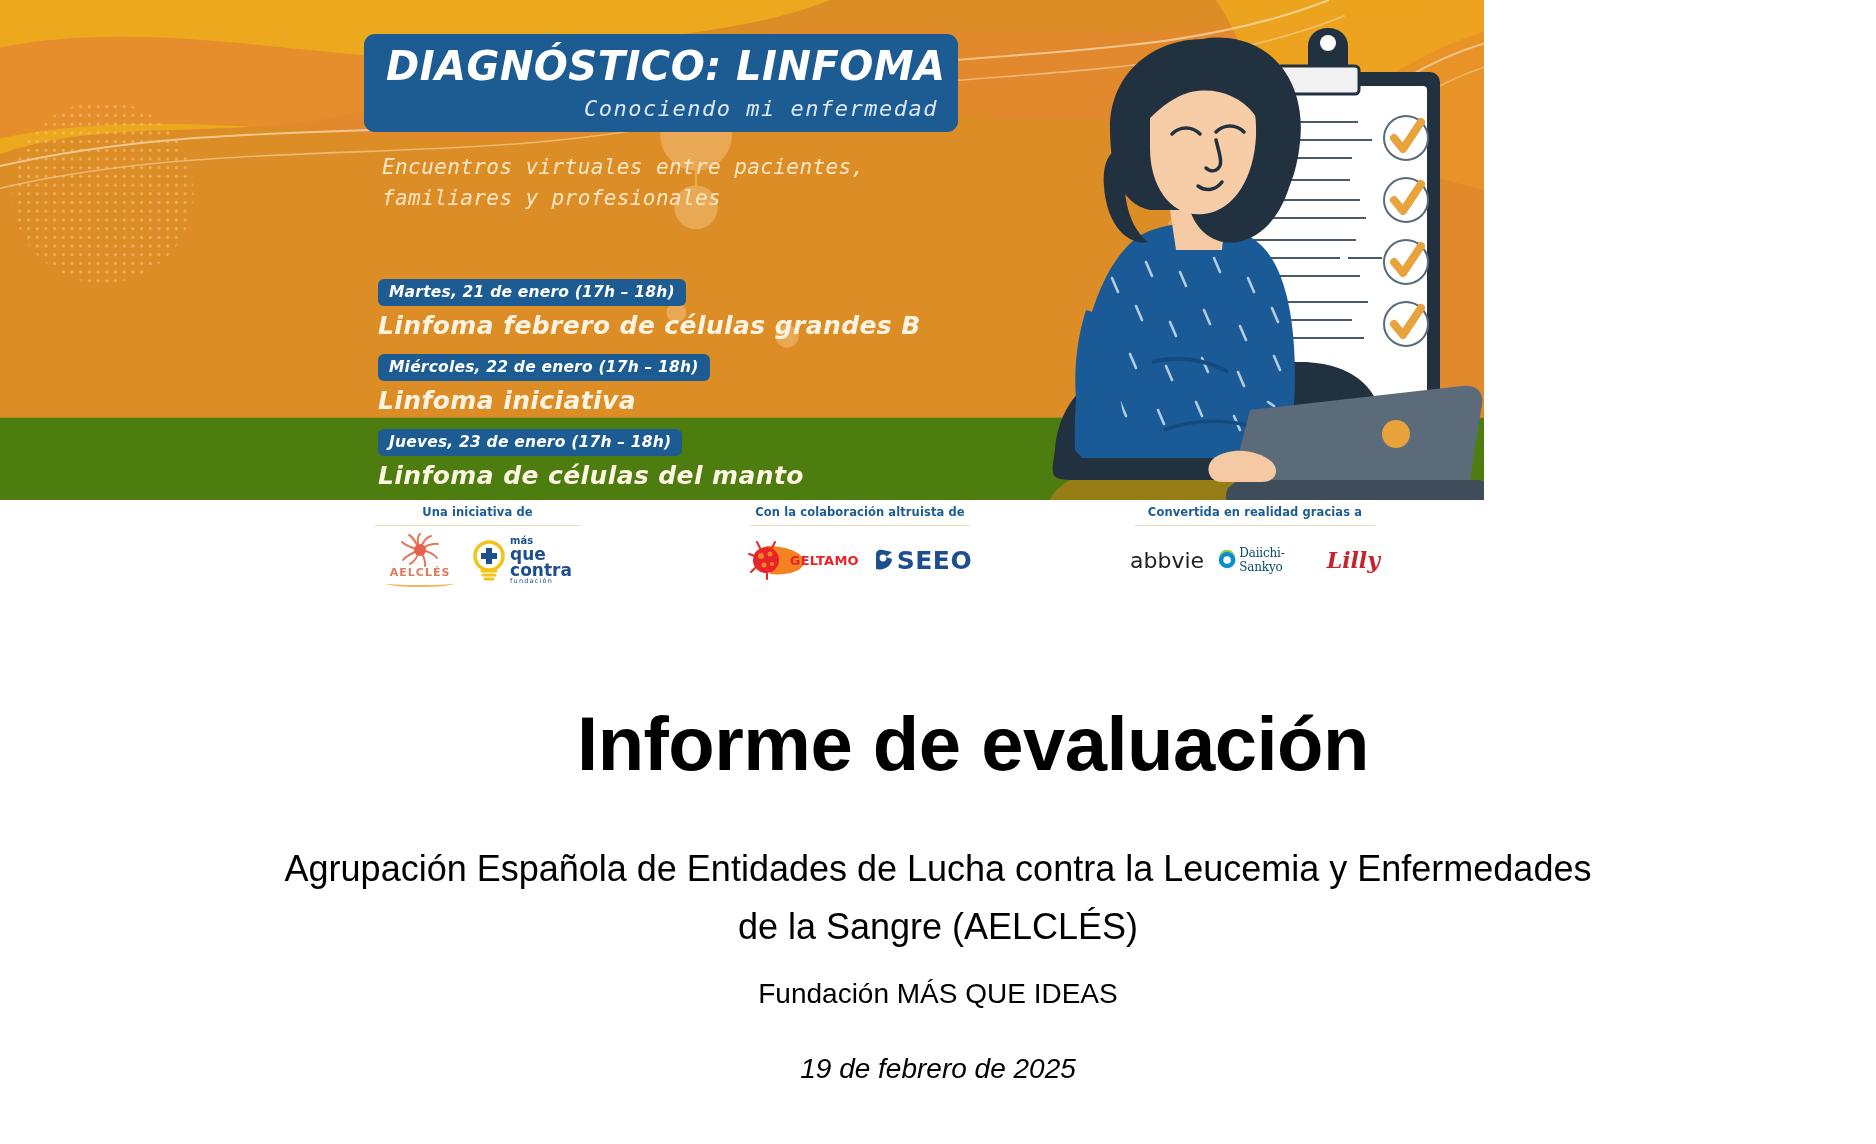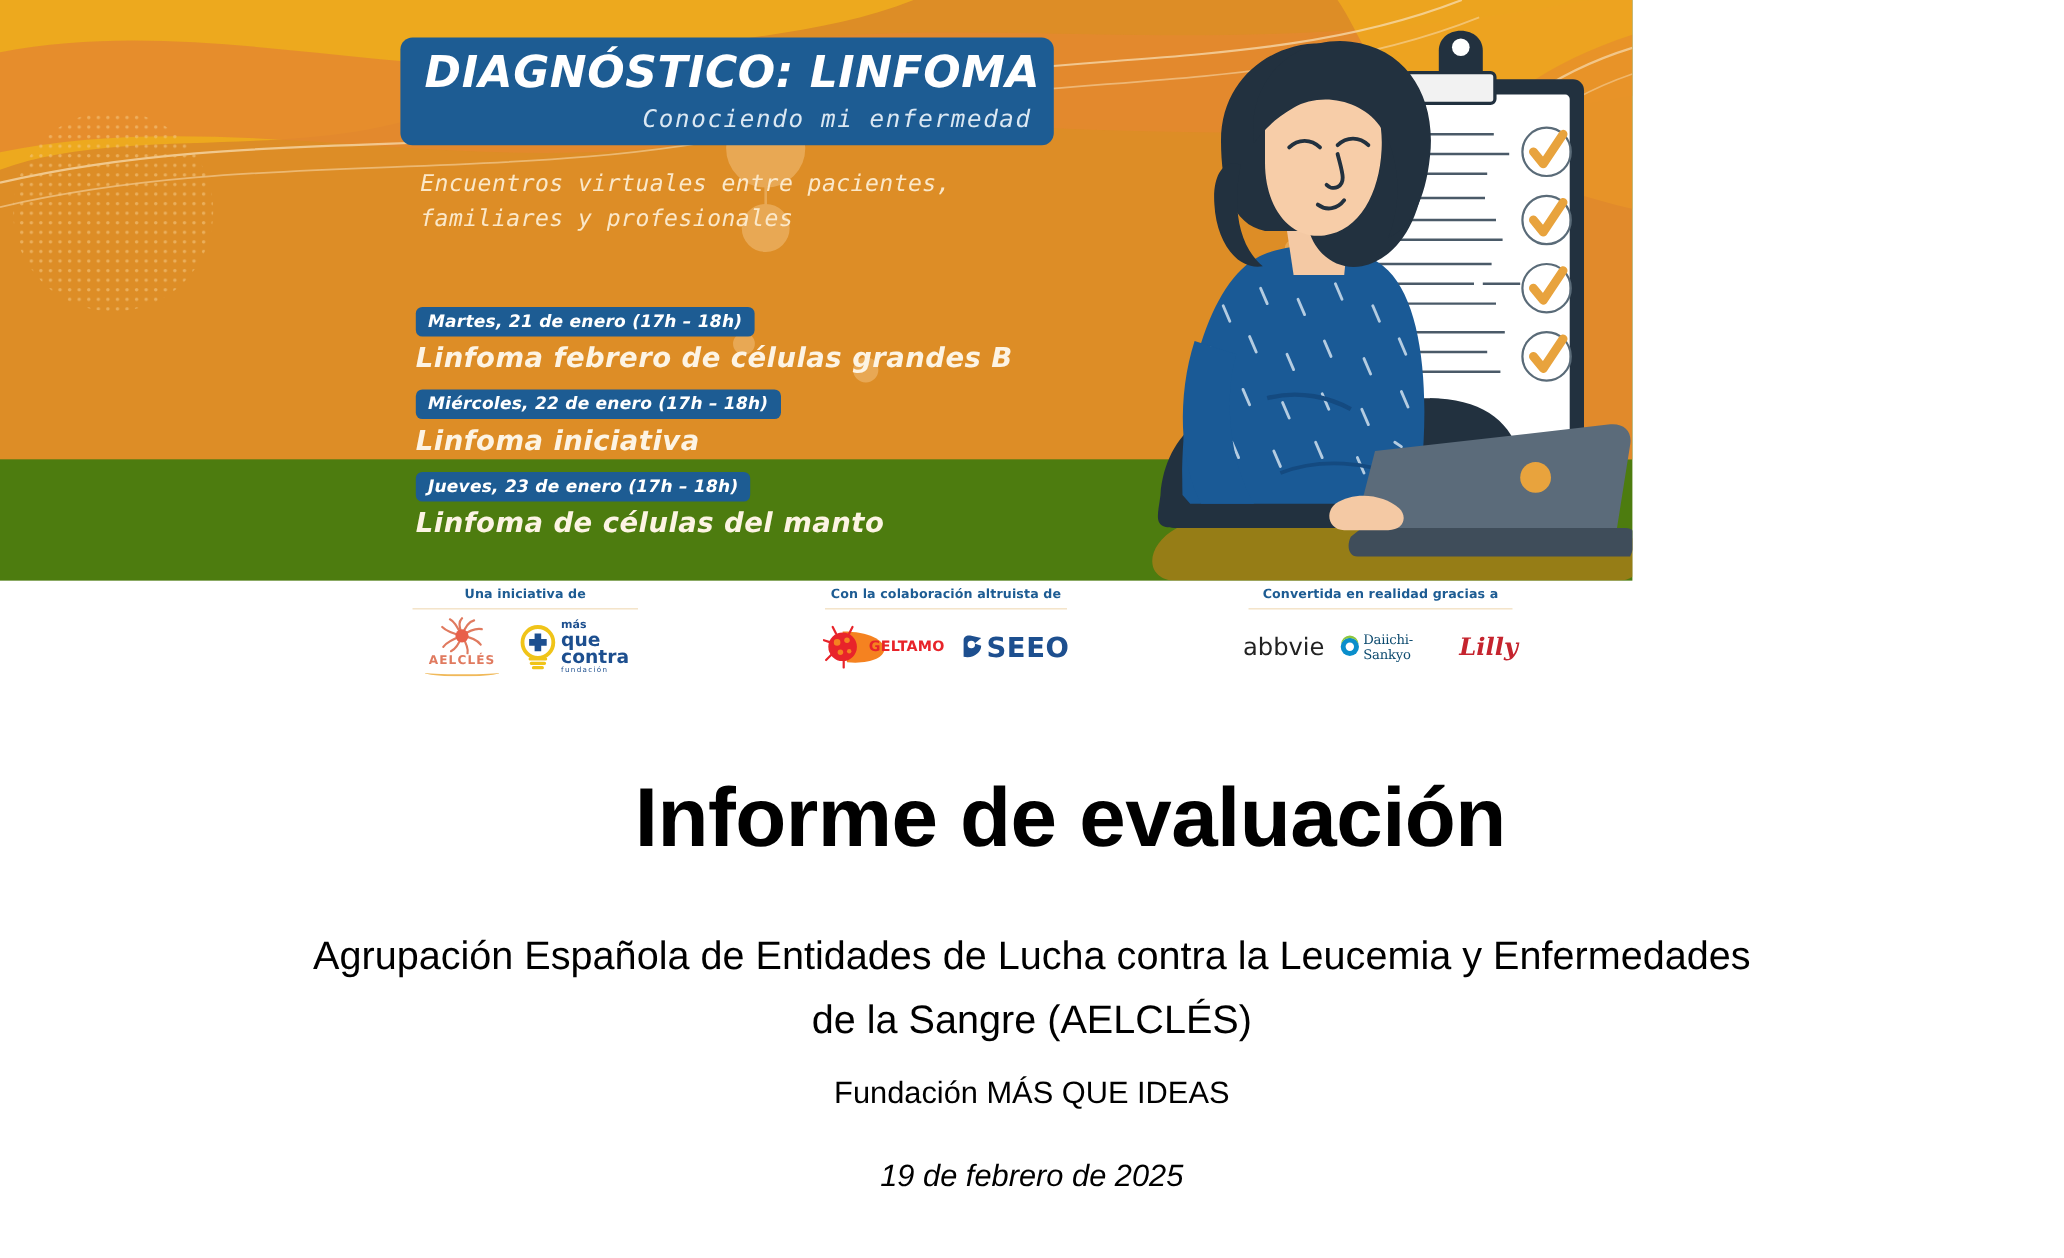--- a/index.html
+++ b/index.html
@@ -101,21 +101,21 @@
   
   .illustration {
     position: absolute;
     left: 1000px; top: 10px;
     width: 520px; height: 518px;
   }
 
   
   .sponsor-bar {
     position: absolute;
-    left: 0; top: 528px;
+    left: 0; top: 500px;
     width: 1784px; height: 115px;
     background: #ffffff;
   }
   .sponsor-group { position: absolute; top: 0; }
   .sponsor-heading {
     font-family: "DejaVu Sans", sans-serif;
     font-weight: bold;
     font-size: 11.5px;
     color: #1d5c93;
     text-align: center;

